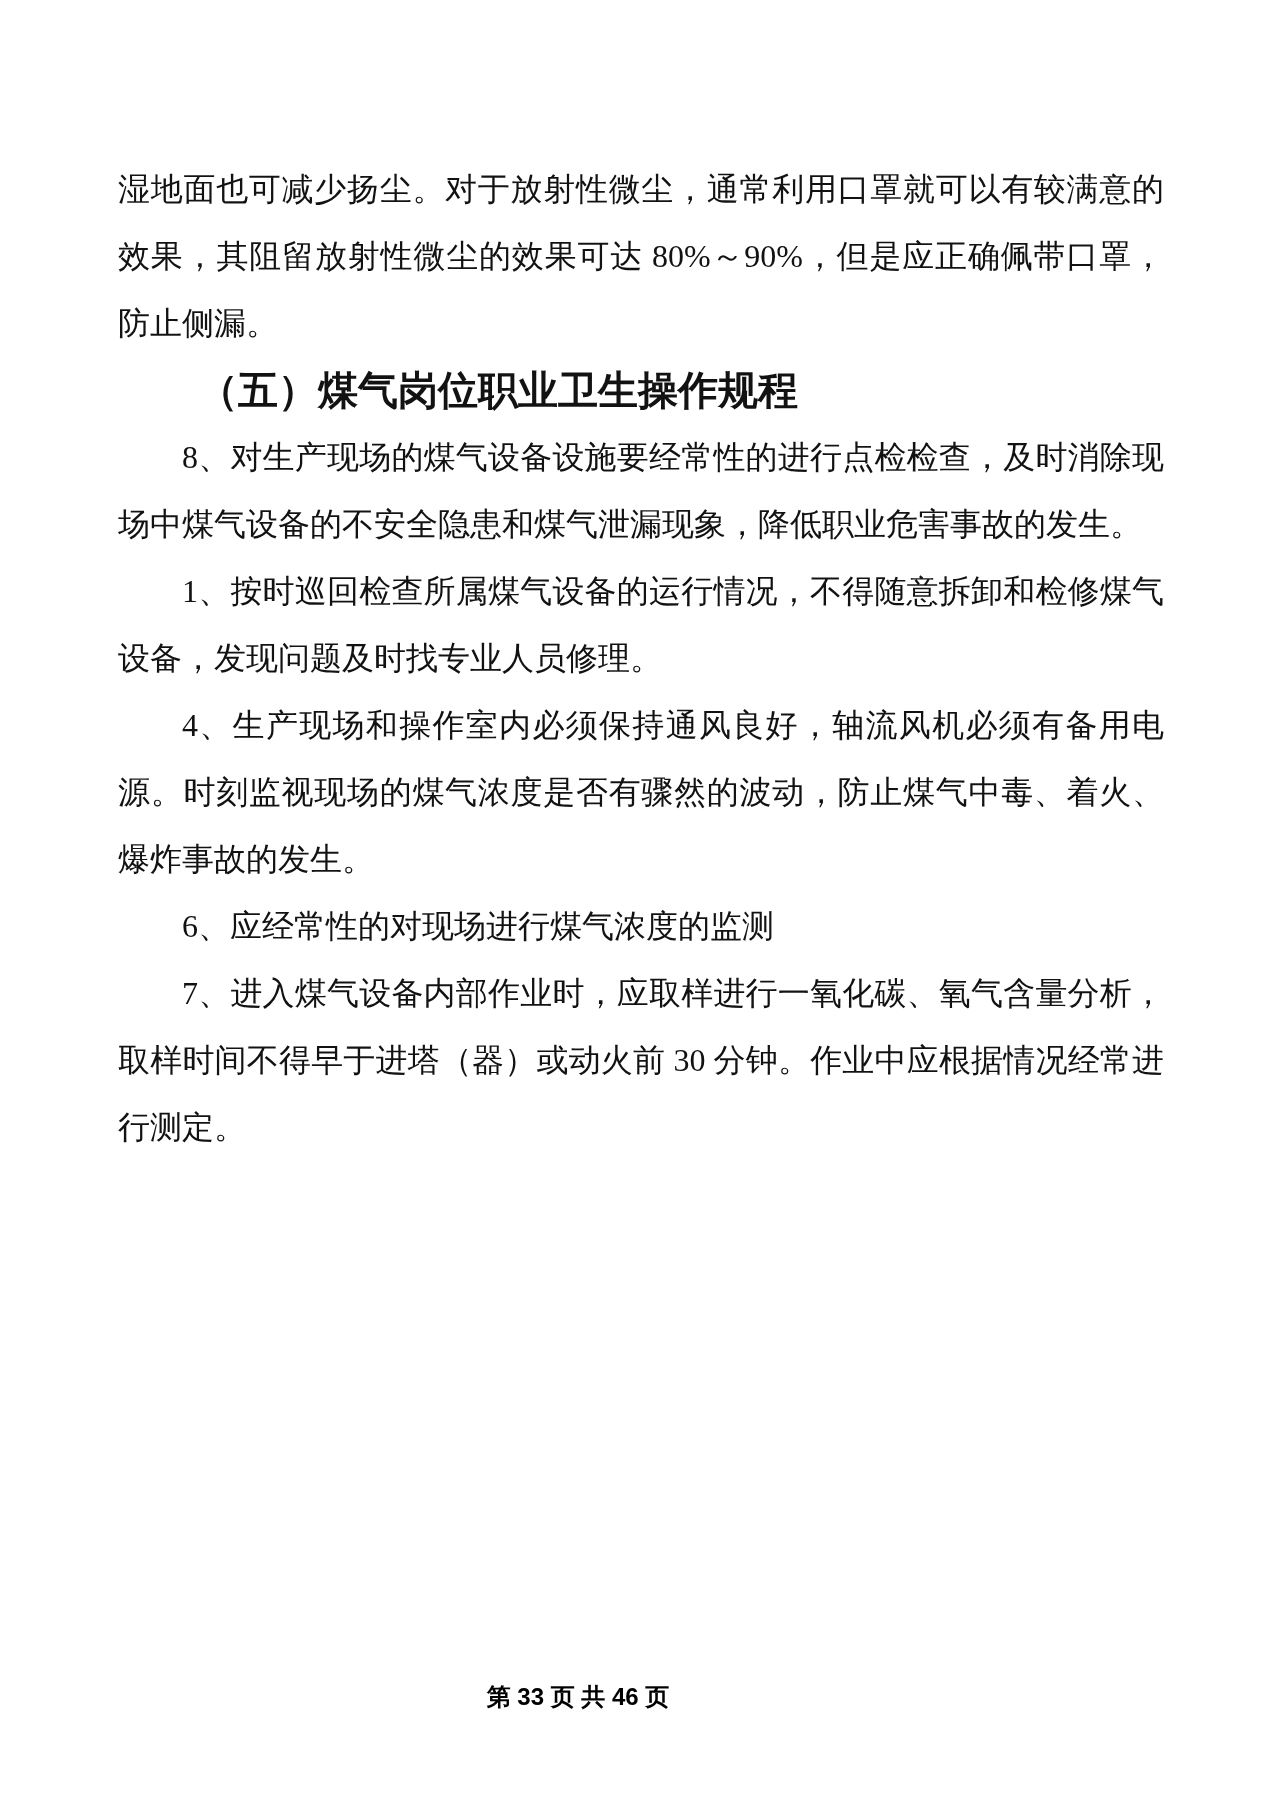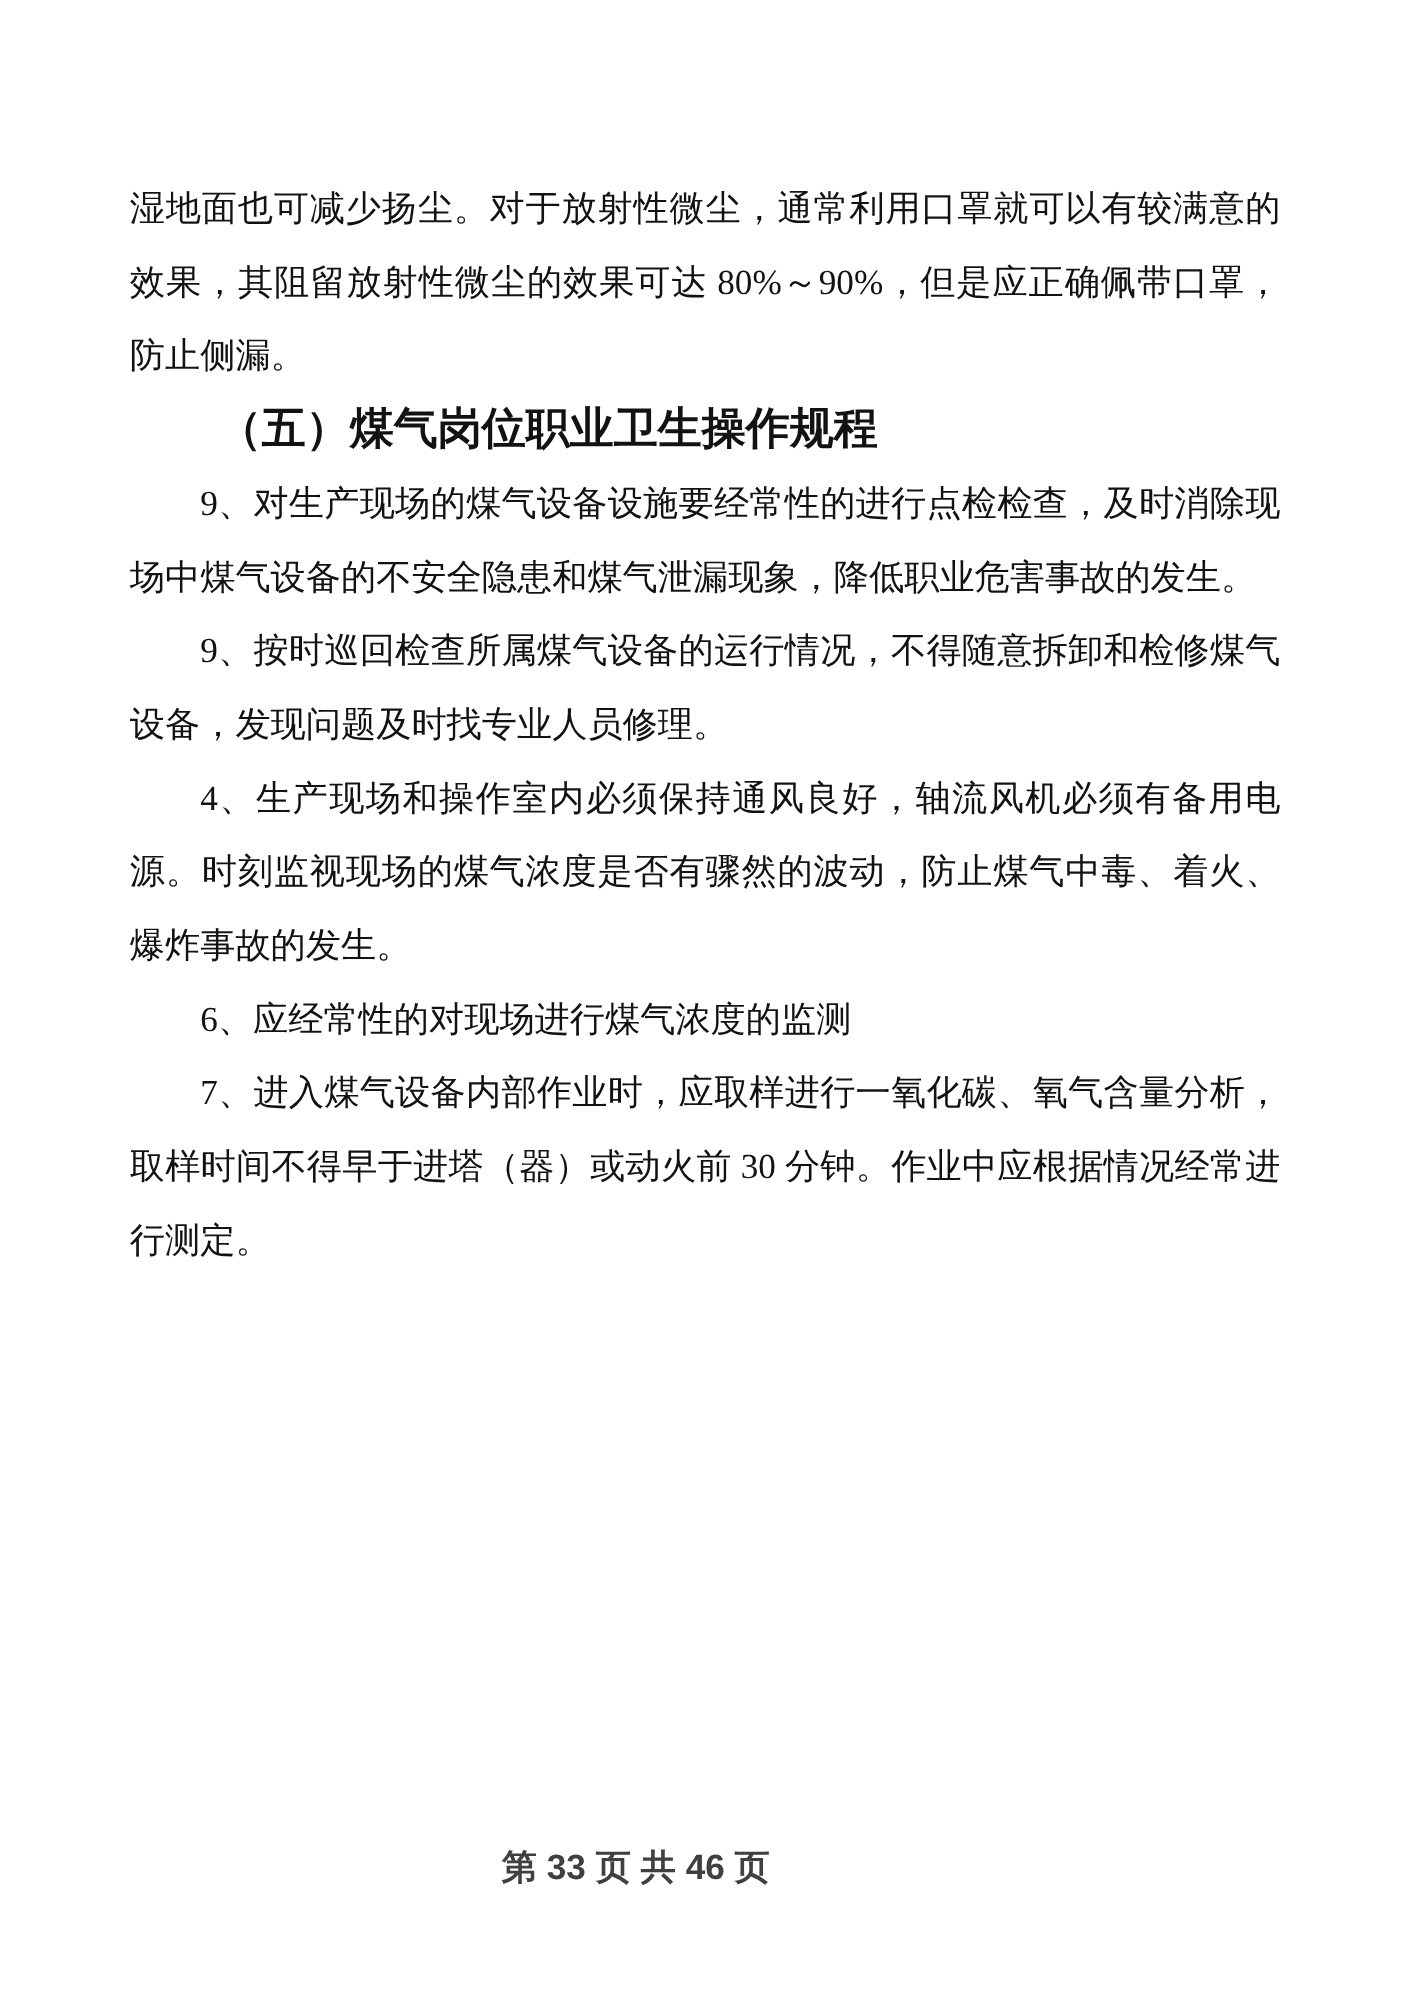--- a/index.html
+++ b/index.html
@@ -46,34 +46,34 @@
     left: 0;
     right: 0;
     text-align: center;
     line-height: 34px;
   }
   .page-footer-text {
     position: relative;
     left: -62px;
     font-family: "Liberation Sans", "DejaVu Sans", sans-serif;
     font-weight: bold;
-    font-size: 32px;
-    color: #404040;
+    font-size: 24px;
+    color: #000000;
   }
 </style>
 </head>
 <body>
 
 <div class="page">
 
   <div class="body-text">
     <p class="para continuation">湿地面也可减少扬尘。对于放射性微尘，通常利用口罩就可以有较满意的效果，其阻留放射性微尘的效果可达 80%～90%，但是应正确佩带口罩，防止侧漏。</p>
     <p class="para heading">（五）煤气岗位职业卫生操作规程</p>
-    <p class="para">9、对生产现场的煤气设备设施要经常性的进行点检检查，及时消除现场中煤气设备的不安全隐患和煤气泄漏现象，降低职业危害事故的发生。</p>
-    <p class="para">9、按时巡回检查所属煤气设备的运行情况，不得随意拆卸和检修煤气设备，发现问题及时找专业人员修理。</p>
+    <p class="para">8、对生产现场的煤气设备设施要经常性的进行点检检查，及时消除现场中煤气设备的不安全隐患和煤气泄漏现象，降低职业危害事故的发生。</p>
+    <p class="para">1、按时巡回检查所属煤气设备的运行情况，不得随意拆卸和检修煤气设备，发现问题及时找专业人员修理。</p>
     <p class="para">4、生产现场和操作室内必须保持通风良好，轴流风机必须有备用电源。时刻监视现场的煤气浓度是否有骤然的波动，防止煤气中毒、着火、爆炸事故的发生。</p>
     <p class="para">6、应经常性的对现场进行煤气浓度的监测</p>
     <p class="para">7、进入煤气设备内部作业时，应取样进行一氧化碳、氧气含量分析，取样时间不得早于进塔（器）或动火前 30 分钟。作业中应根据情况经常进行测定。</p>
   </div>
 
   <div class="page-footer">
     <span class="page-footer-text">第 33 页 共 46 页</span>
   </div>
 
 </div>

